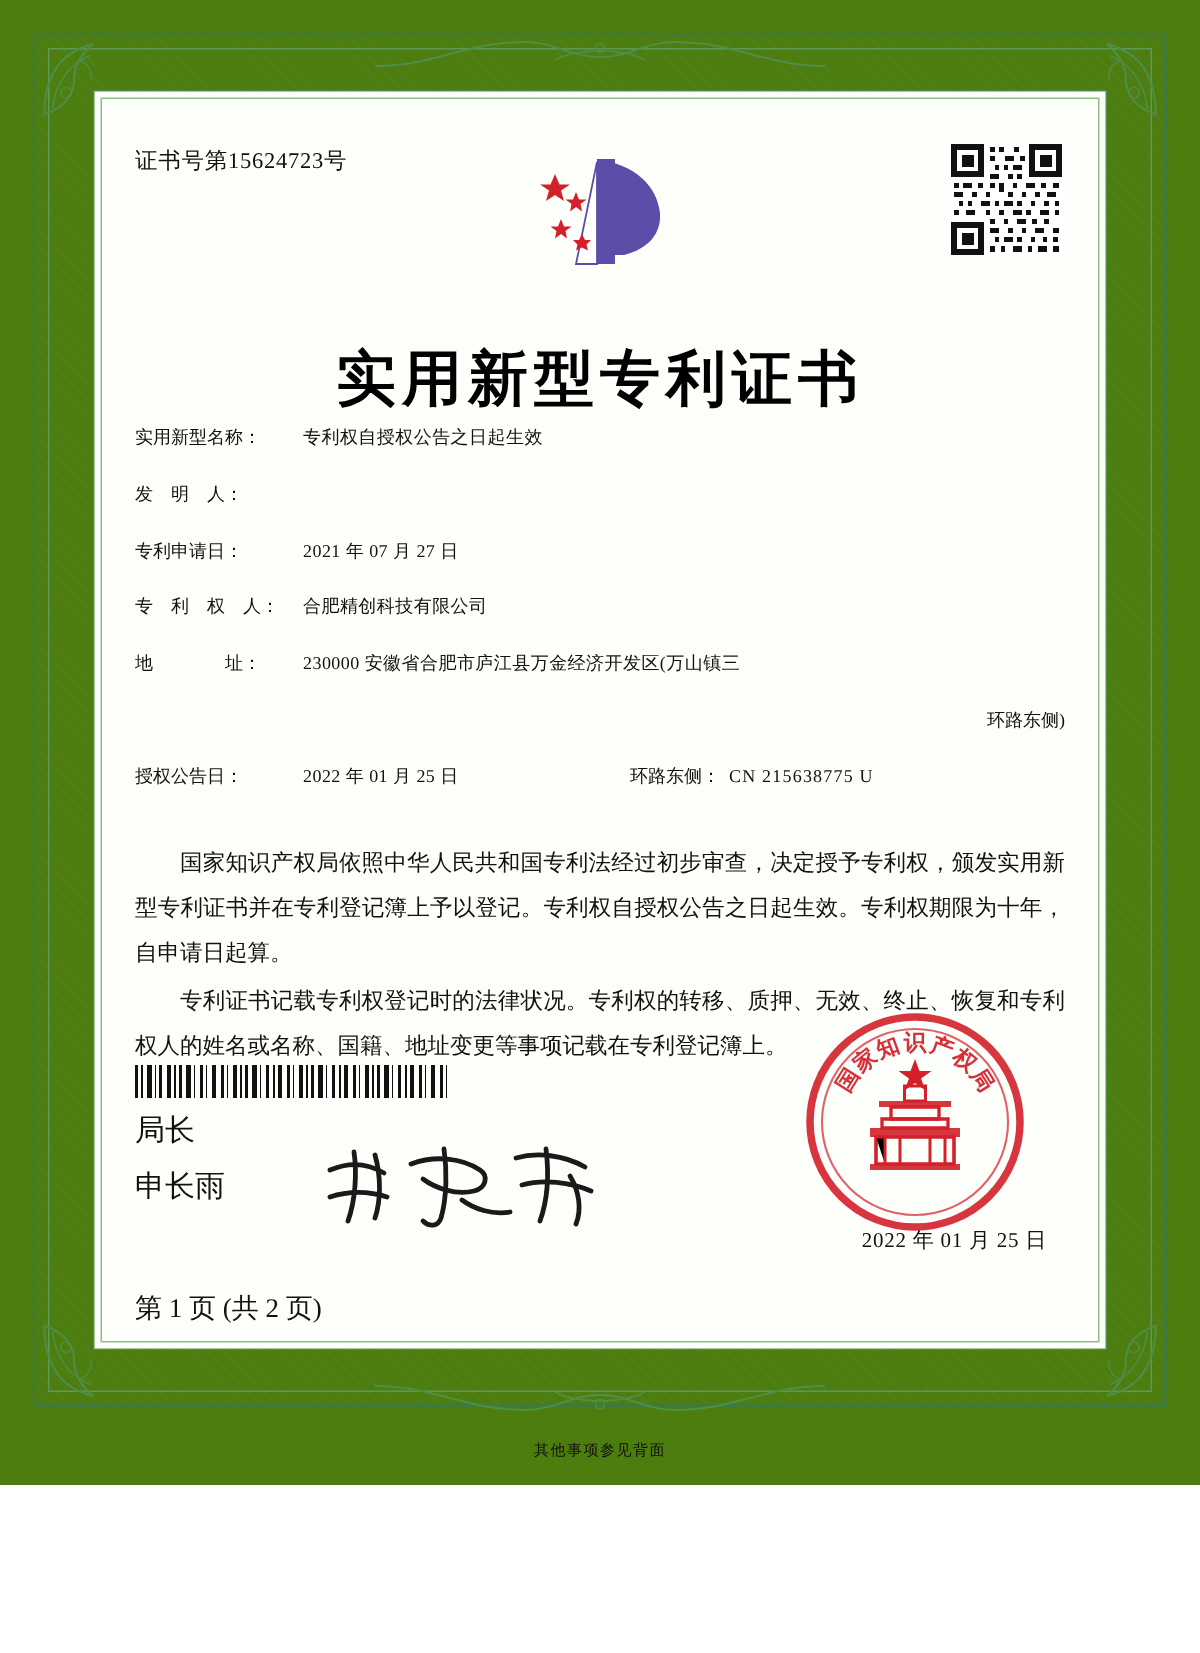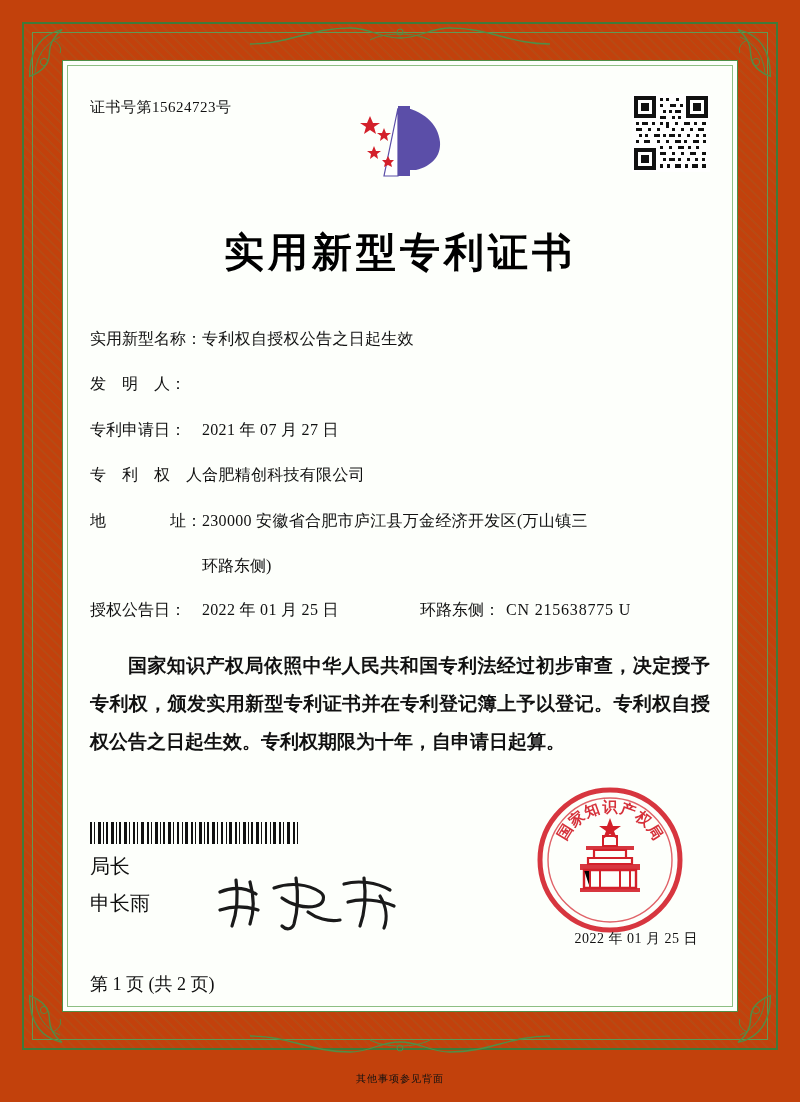--- a/index.html
+++ b/index.html
@@ -11,22 +11,22 @@
     height: 1102px;
     background: #ffffff;
     font-family: "Liberation Serif", serif;
     color: #1a1a1a;
     overflow: hidden;
   }
 
   .page {
     position: relative;
     width: 800px;
-    height: 1102px;
-    background: #c2410c;
+    height: 990px;
+    background: #4d7c0f;
     box-sizing: border-box;
   }
 
   
   .frame-outer {
     position: absolute;
     left: 22px;
     top: 22px;
     right: 22px;
     bottom: 52px;
@@ -125,22 +125,21 @@
     text-align: center;
     font-size: 40px;
     font-weight: bold;
     letter-spacing: 4px;
     margin: 108px 0 0 0;
     color: #000;
     font-family: Liberation Serif, serif;
   }
 
   .fields {
-    margin-top: 44px;
-    font-size: 16px;
+    font-size: 12px;
     line-height: 1.9;
     color: #111;
   }
   .field-row {
     display: flex;
     align-items: flex-start;
     margin-bottom: 15px;
   }
   .field-label {
     width: 112px;
@@ -164,29 +163,29 @@
     margin-left: 18px;
     flex: 0 0 auto;
     white-space: pre;
   }
   .second-value {
     margin-left: 6px;
     letter-spacing: 0.8px;
   }
   .addr-second-line {
     padding-left: 112px;
+    text-align: right;
   }
 
   .paragraphs {
-    margin-top: 21px;
-    font-size: 19px;
+    margin-top: 32px;
+    font-size: 15px;
     line-height: 2.0;
     text-align: justify;
     color: #111;
-    font-weight: bold;
   }
   .paragraphs p {
     margin: 0 0 2px 0;
     text-indent: 2em;
   }
 
   
   .barcode {
     position: absolute;
     left: 0;
@@ -448,20 +447,21 @@
         <div class="field-label">授权公告日：</div>
         <div class="field-value">2022 年 01 月 25 日</div>
         <div class="second-label">环路东侧：</div>
         <div class="second-value">CN 215638775 U</div>
       </div>
 
     </div>
 
     <div class="paragraphs">
       <p>国家知识产权局依照中华人民共和国专利法经过初步审查，决定授予专利权，颁发实用新型专利证书并在专利登记簿上予以登记。专利权自授权公告之日起生效。专利权期限为十年，自申请日起算。</p>
+      <p>专利证书记载专利权登记时的法律状况。专利权的转移、质押、无效、终止、恢复和专利权人的姓名或名称、国籍、地址变更等事项记载在专利登记簿上。</p>
     </div>
 
     <div class="barcode">
       <svg viewBox="0 0 210 22" preserveAspectRatio="none" shape-rendering="crispEdges">
         <rect width="210" height="22" fill="#fdfffb"></rect>
         <g fill="#111">
           <rect x="0" y="0" width="2" height="22"></rect>
             <rect x="4" y="0" width="1" height="22"></rect>
           <rect x="8" y="0" width="3" height="22"></rect>
             <rect x="13" y="0" width="1" height="22"></rect>

